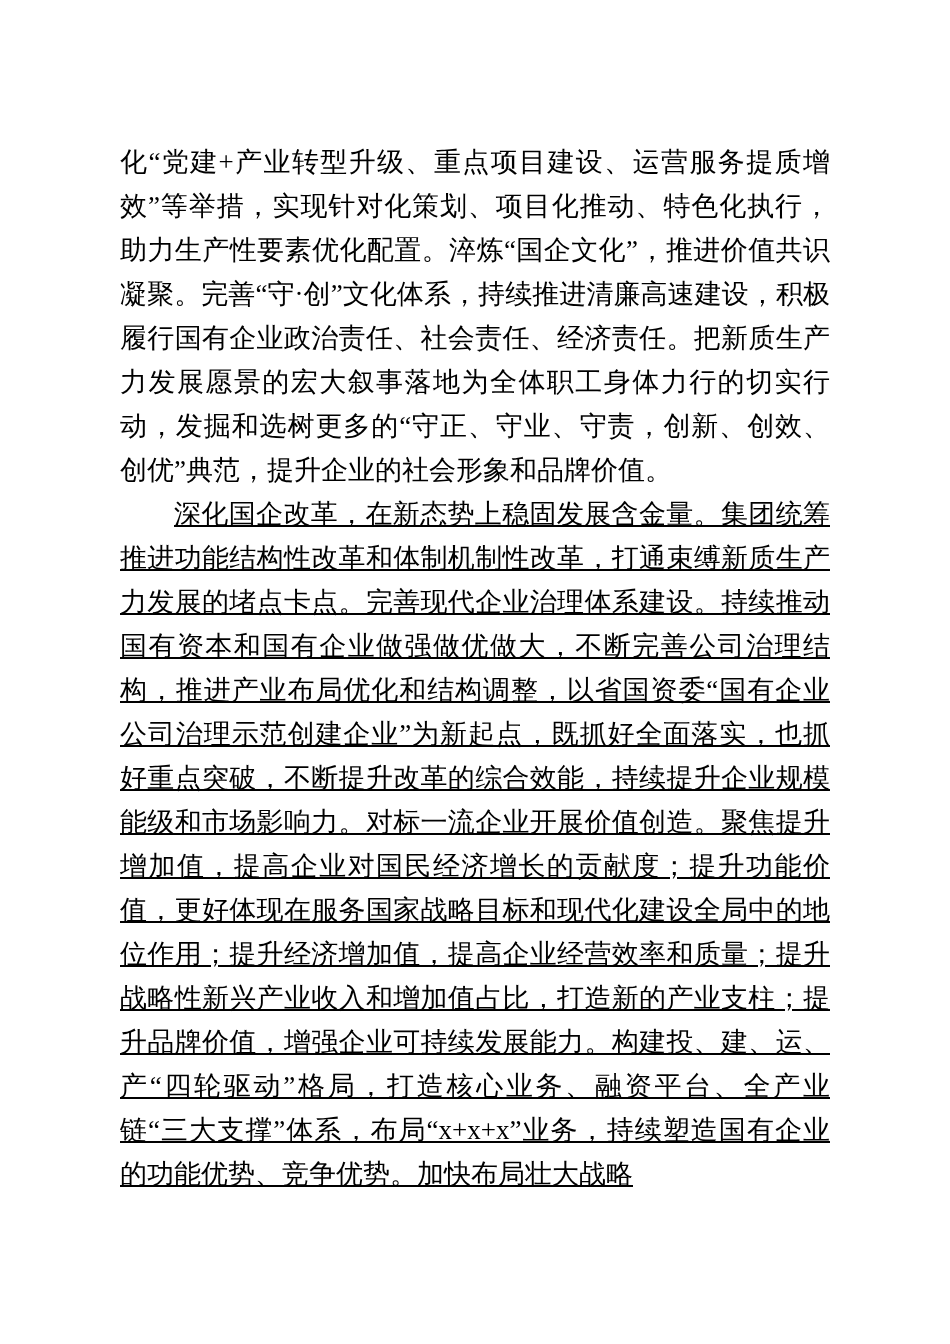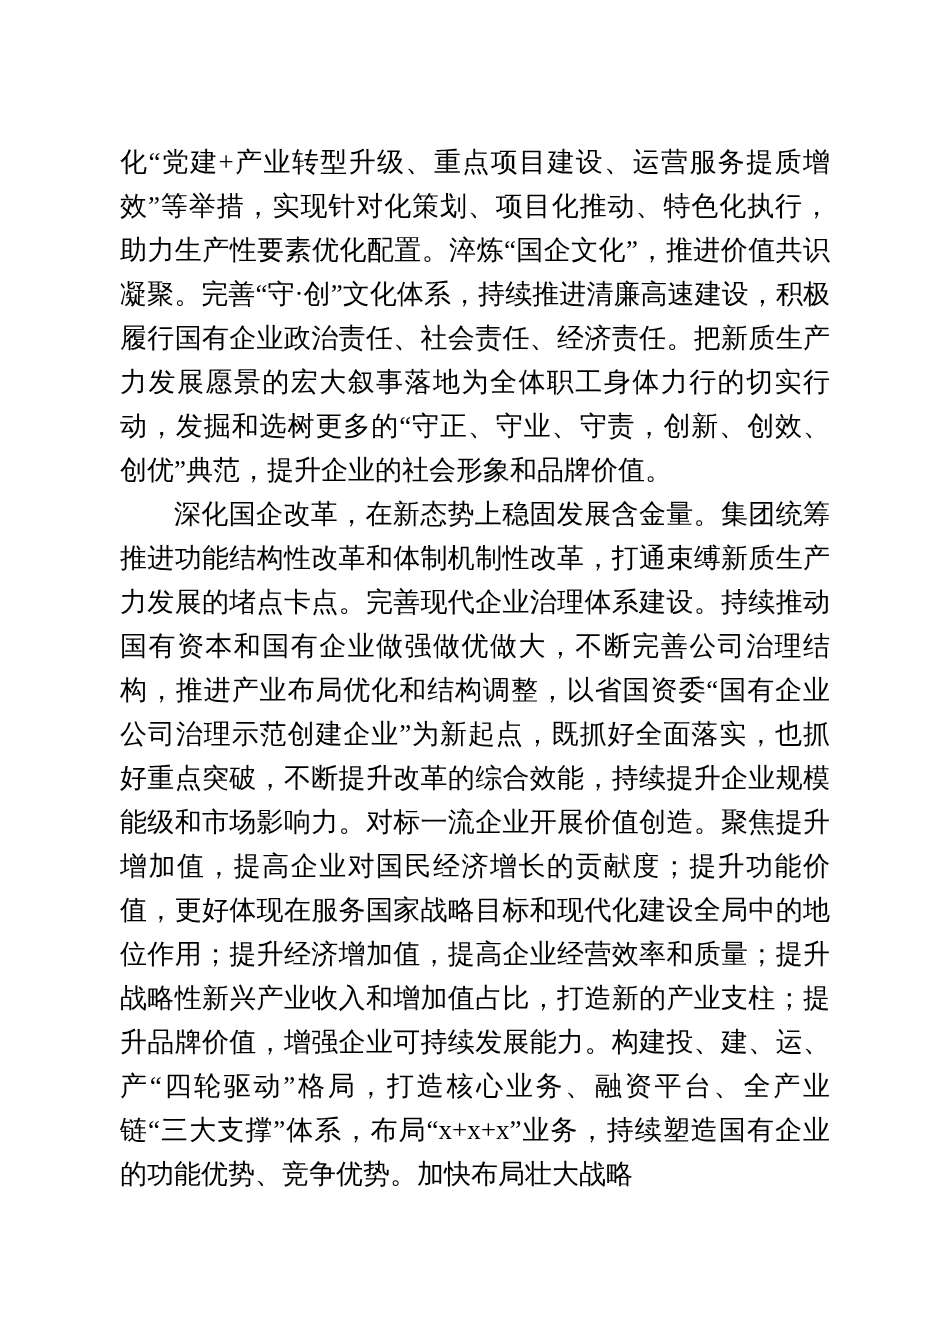--- a/index.html
+++ b/index.html
@@ -27,20 +27,21 @@
     text-align-last: left;
     text-justify: inter-ideograph;
     word-break: break-all;
   }
   .doc-body p {
     margin: 0;
     padding: 0;
   }
   .doc-body p.indent {
     text-indent: 2em;
+    text-decoration: underline;
   }
 </style>
 </head>
 <body>
 
 <div class="page">
   <div class="doc-body">
     <p>化“党建+产业转型升级、重点项目建设、运营服务提质增效”等举措，实现针对化策划、项目化推动、特色化执行，助力生产性要素优化配置。淬炼“国企文化”，推进价值共识凝聚。完善“守·创”文化体系，持续推进清廉高速建设，积极履行国有企业政治责任、社会责任、经济责任。把新质生产力发展愿景的宏大叙事落地为全体职工身体力行的切实行动，发掘和选树更多的“守正、守业、守责，创新、创效、创优”典范，提升企业的社会形象和品牌价值。</p>
     <p class="indent">深化国企改革，在新态势上稳固发展含金量。集团统筹推进功能结构性改革和体制机制性改革，打通束缚新质生产力发展的堵点卡点。完善现代企业治理体系建设。持续推动国有资本和国有企业做强做优做大，不断完善公司治理结构，推进产业布局优化和结构调整，以省国资委“国有企业公司治理示范创建企业”为新起点，既抓好全面落实，也抓好重点突破，不断提升改革的综合效能，持续提升企业规模能级和市场影响力。对标一流企业开展价值创造。聚焦提升增加值，提高企业对国民经济增长的贡献度；提升功能价值，更好体现在服务国家战略目标和现代化建设全局中的地位作用；提升经济增加值，提高企业经营效率和质量；提升战略性新兴产业收入和增加值占比，打造新的产业支柱；提升品牌价值，增强企业可持续发展能力。构建投、建、运、产“四轮驱动”格局，打造核心业务、融资平台、全产业链“三大支撑”体系，布局“x+x+x”业务，持续塑造国有企业的功能优势、竞争优势。加快布局壮大战略</p>
   </div>

